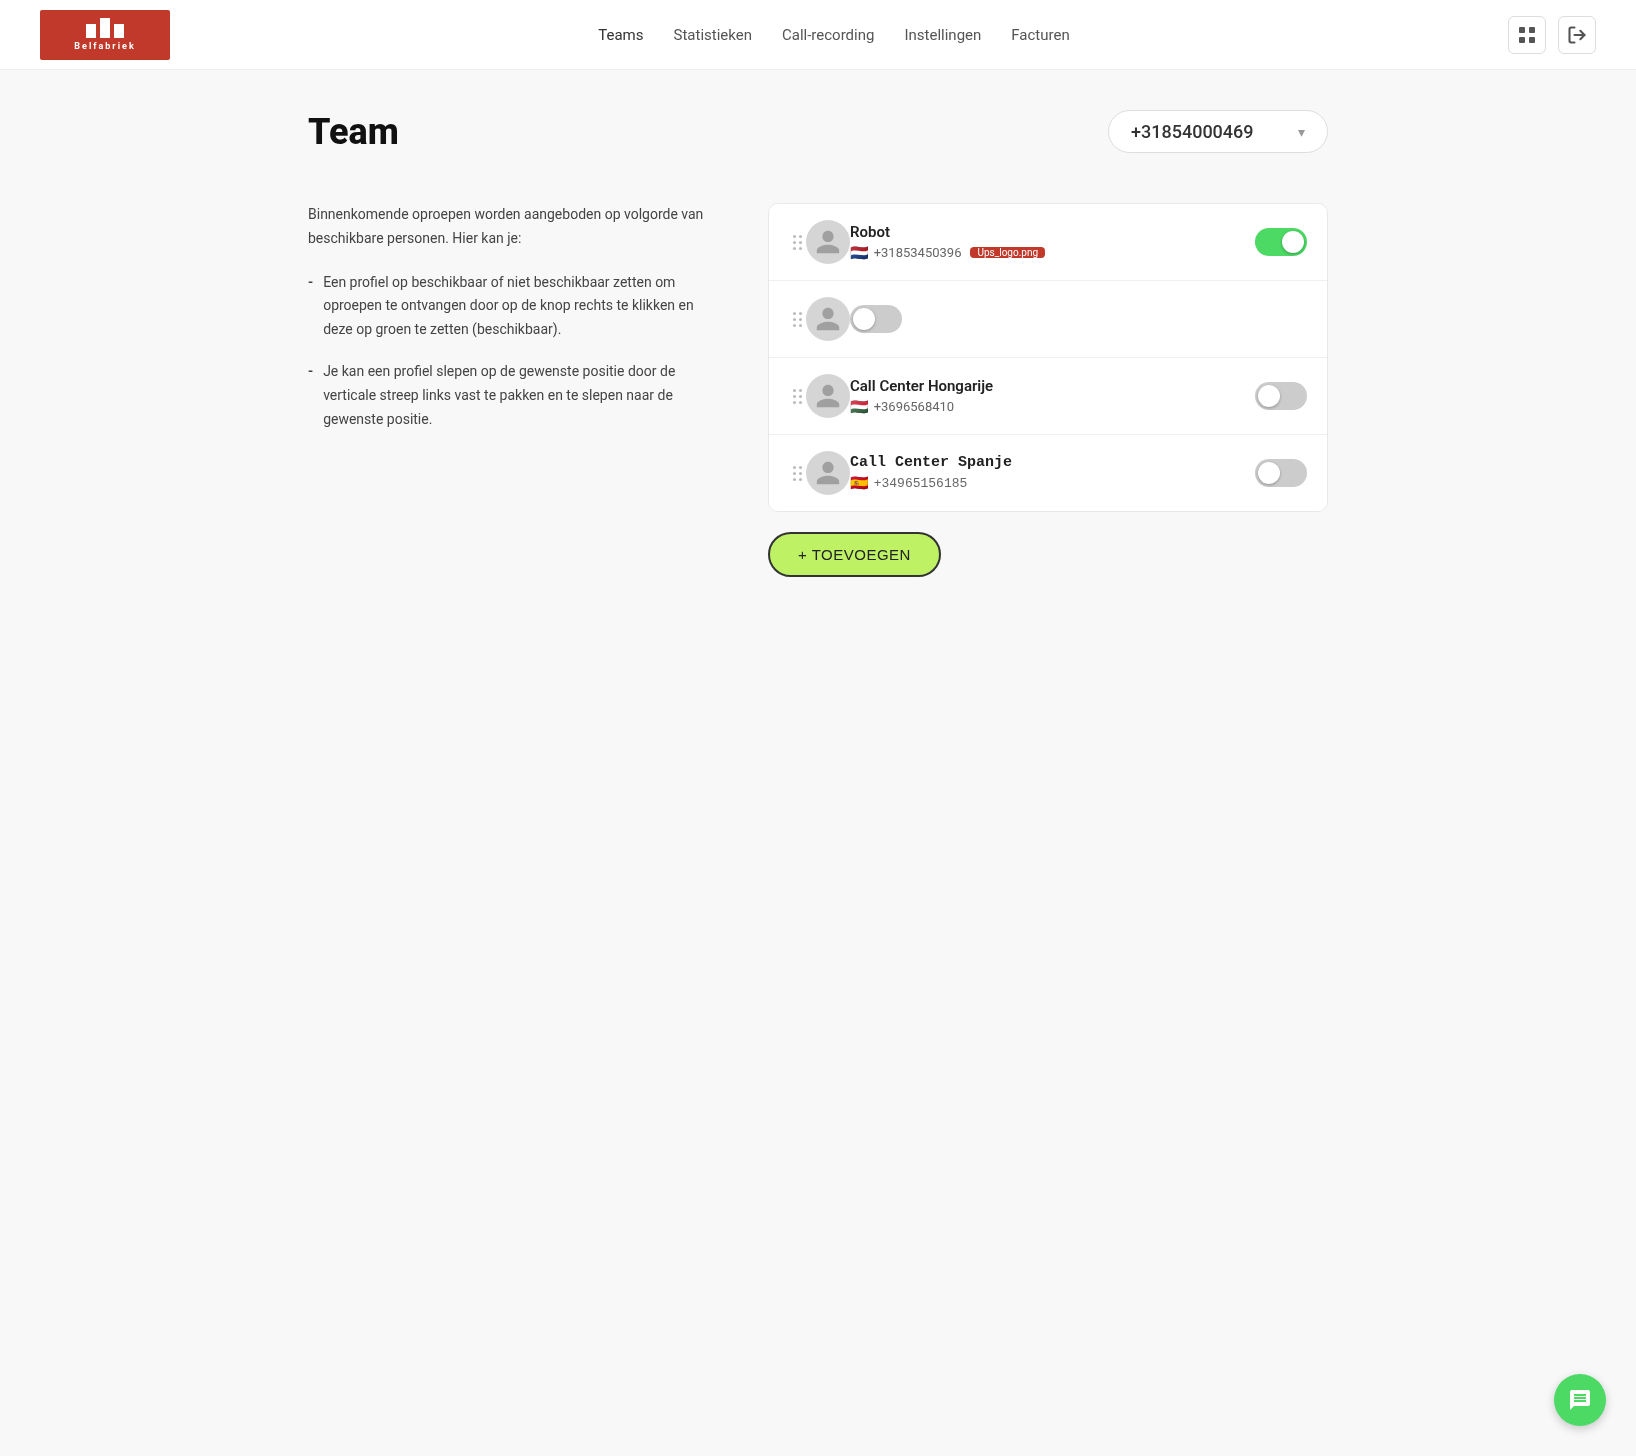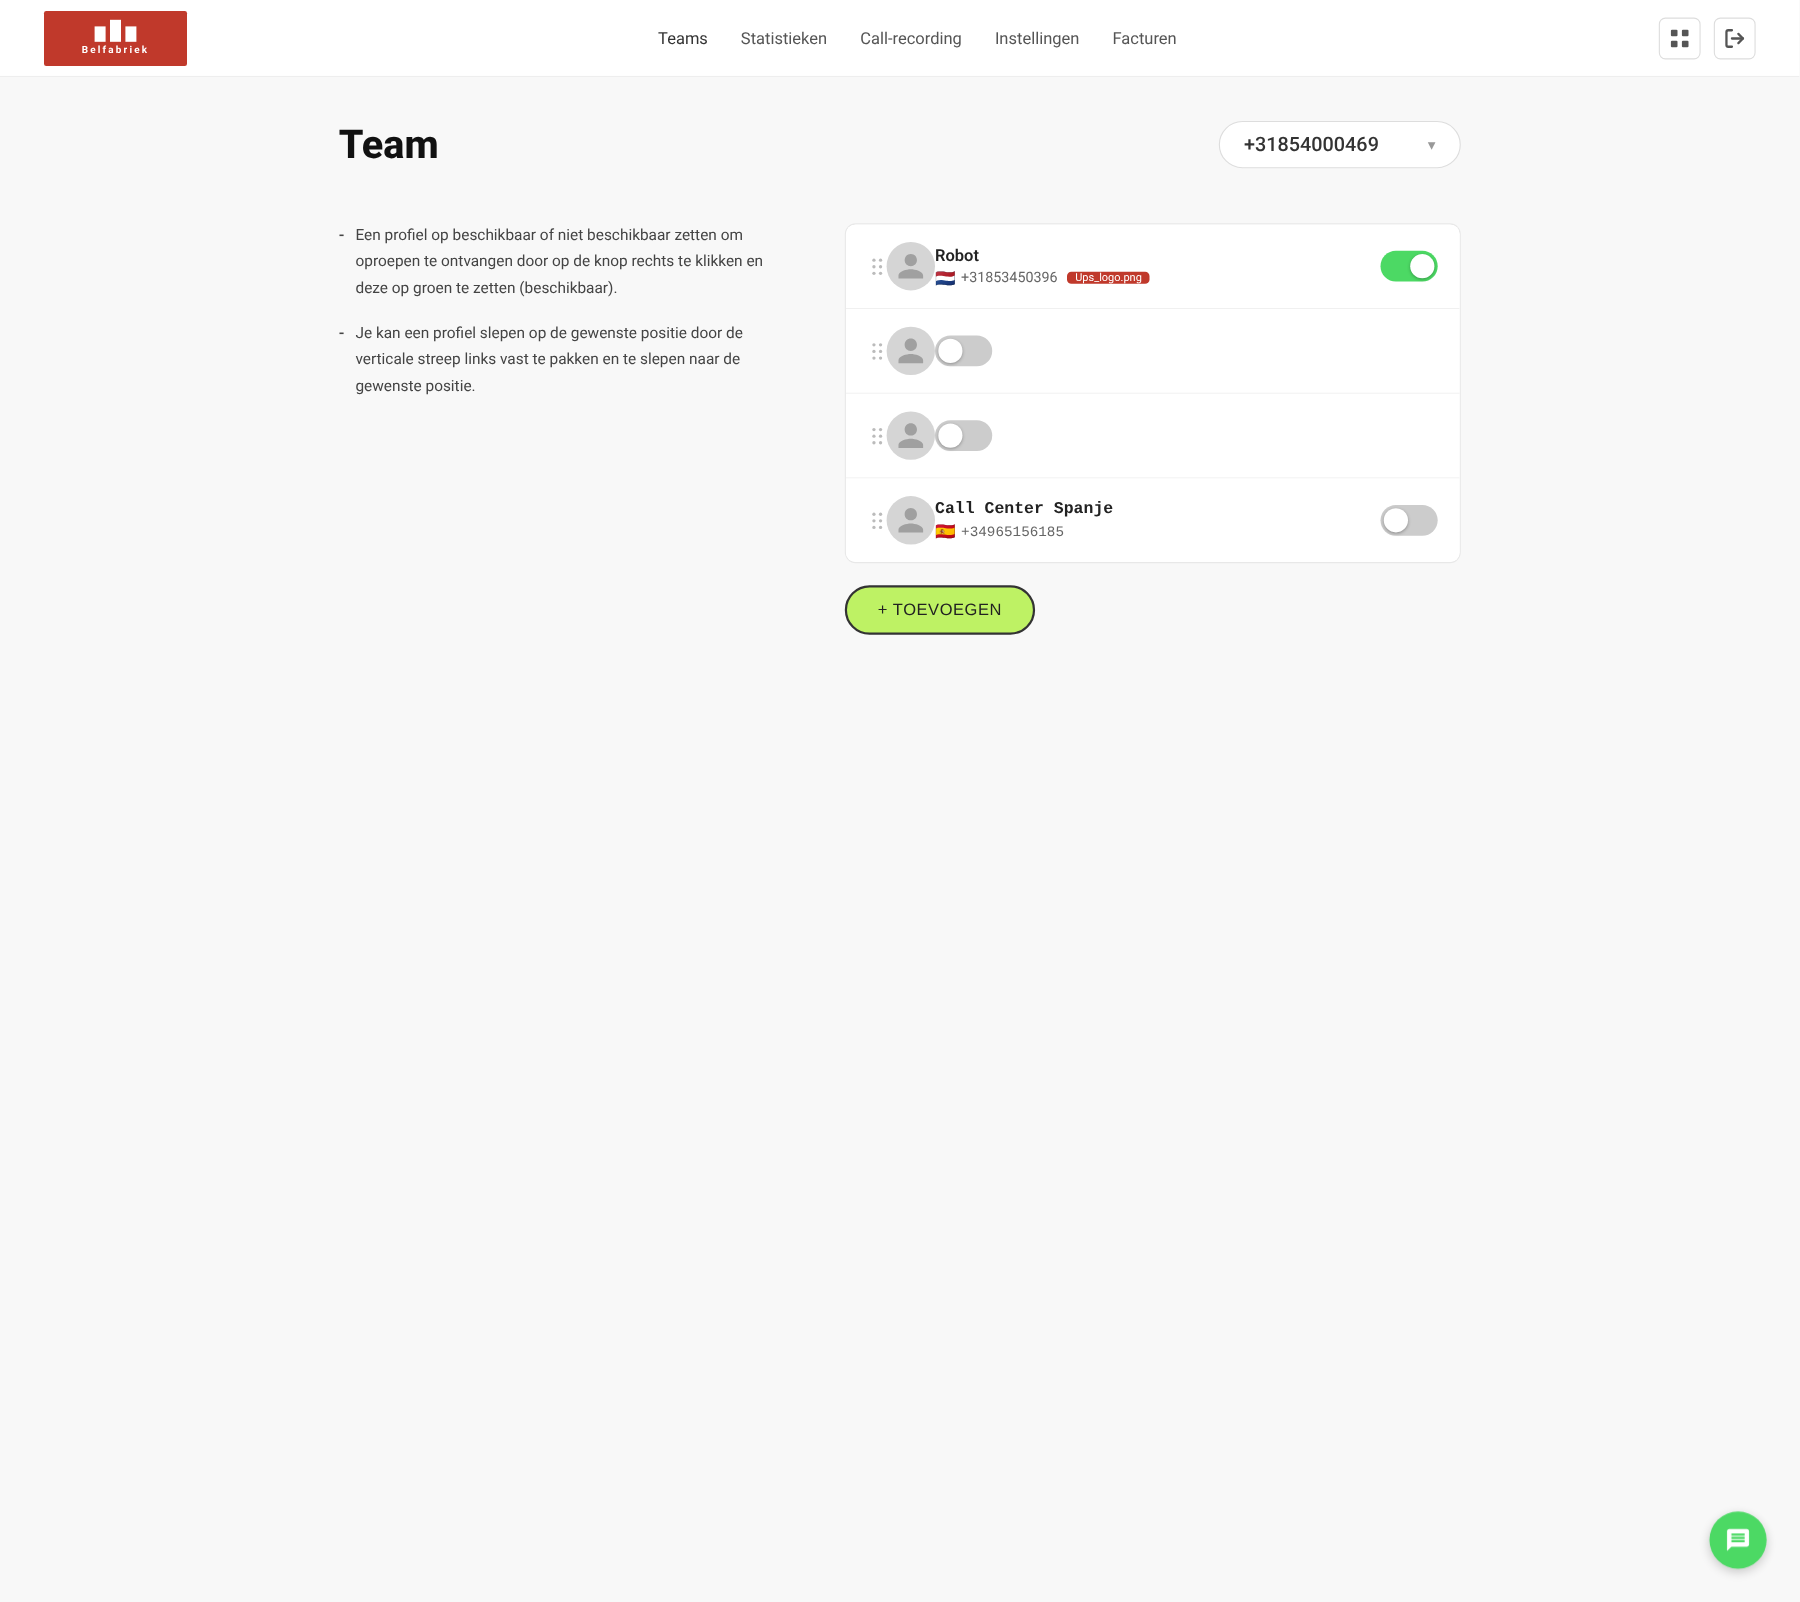--- a/index.html
+++ b/index.html
@@ -390,20 +390,21 @@
     <h1 class="page-title">Team</h1>
     <div class="phone-selector">
       <span>+31854000469</span>
       <span class="chevron">▾</span>
     </div>
   </div>
 
   <div class="main-layout">
 
     <div class="left-panel">
+      <p class="intro-text">Binnenkomende oproepen worden aangeboden op volgorde van beschikbare personen. Hier kan je:</p>
       <ul class="bullet-list">
 
       <li>
             <span class="bullet-dash">-</span>
     <span>Een profiel op beschikbaar of niet beschikbaar zetten om oproepen te ontvangen door op de knop rechts te klikken en deze op groen te zetten (beschikbaar).</span>
           </li>
           <li>
             <span class="bullet-dash">-</span>
     <span>Je kan een profiel slepen op de gewenste positie door de verticale streep links vast te pakken en te slepen naar de gewenste positie.</span>
           </li>
@@ -474,20 +475,28 @@
                 <span></span>
         <span></span>
                 <span></span>
       </div>
     </div>
     <div class="avatar">
       <svg viewBox="0 0 24 24" xmlns="http://www.w3.org/2000/svg">
         <path d="M12 12c2.7 0 4.8-2.1 4.8-4.8S14.7 2.4 12 2.4 7.2 4.5 7.2 7.2 9.3 12 12 12zm0 2.4c-3.2 0-9.6 1.6-9.6 4.8v2.4h19.2v-2.4c0-3.2-6.4-4.8-9.6-4.8z"></path>
       </svg>
     </div>
+    <div class="team-info">
+      <div class="team-name">Call Center Hongarije</div>
+      <div class="team-phone">
+        <span class="flag">🇭🇺</span>
+        <span>+3696568410</span>
+
+      </div>
+    </div>
     <label class="toggle">
       <div class="toggle-track">
         <div class="toggle-thumb"></div>
       </div>
     </label>
   </div>
           <div class="team-item">
     <div class="drag-handle">
       <div class="drag-dots">
         <span></span>

